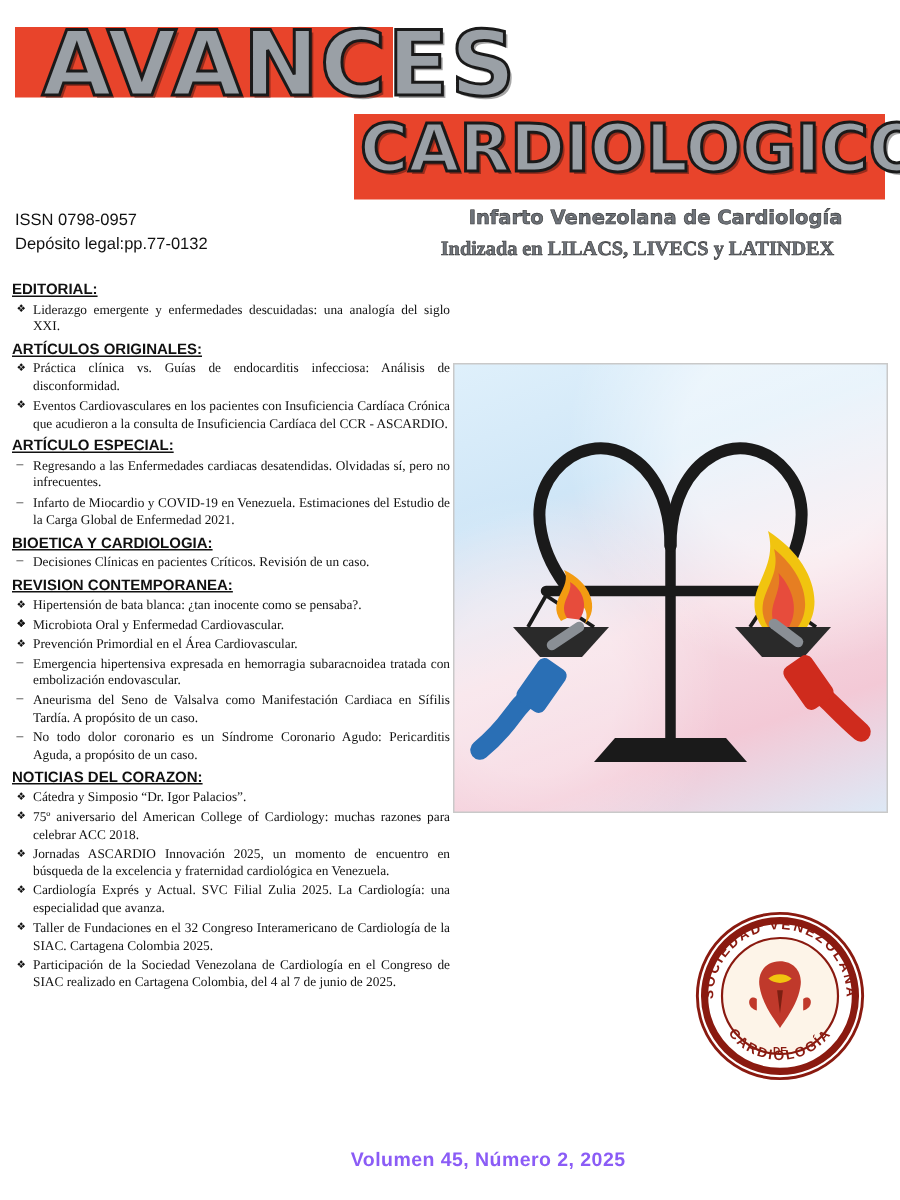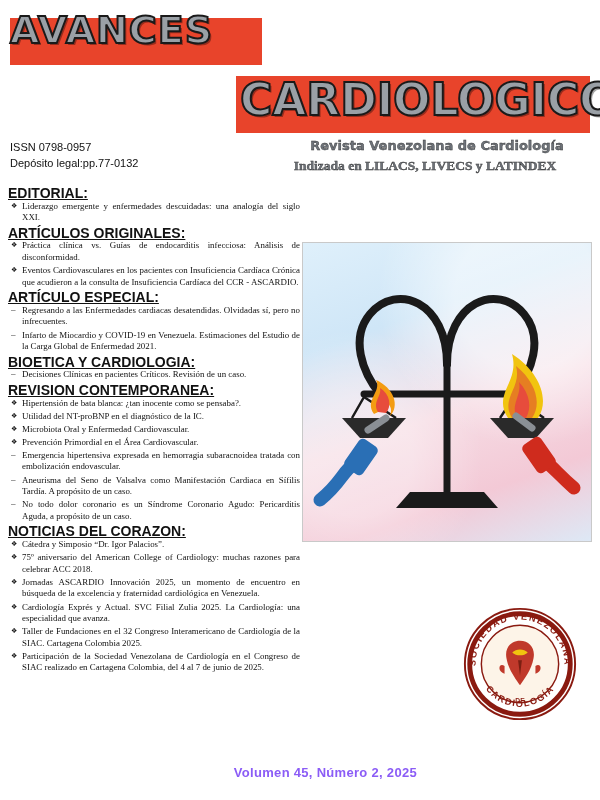--- a/index.html
+++ b/index.html
@@ -28,24 +28,24 @@
     background: #e8442b;
   }
   .bar-bottom {
     position: absolute;
     left: 236px; top: 76px;
     width: 354px; height: 57px;
     background: #e8442b;
   }
   .title-avances {
     position: absolute;
-    left: 10px; top: 8px;
+    left: 28px; top: 8px;
     font-family: "DejaVu Sans", sans-serif;
     font-weight: bold;
-    font-size: 38px;
+    font-size: 60px;
     letter-spacing: 1px;
     color: #9aa0a6;
     -webkit-text-stroke: 2px #1a1a1a;
     text-shadow: 2px 2px 0 rgba(0,0,0,0.35);
     white-space: nowrap;
   }
   .title-cardiologicos {
     position: absolute;
     left: 240px; top: 74px;
     font-family: "DejaVu Sans", sans-serif;
@@ -96,21 +96,21 @@
   }
   .toc {
     position: absolute;
     left: 8px; top: 0;
     width: 292px;
     font-size: 8.9px;
     color: #111;
     line-height: 11.6px;
   }
   .sec-head {
-    font-size: 14px;
+    font-size: 10px;
     font-weight: bold;
     text-decoration: underline;
     color: #111;
     margin-top: 4px;
     margin-bottom: 1px;
     display: block;
   }
   .sec-head:first-child { margin-top: 0; }
   ul.items { list-style: none; margin: 0 0 0 2px; padding: 0; }
   ul.items li {
@@ -173,21 +173,21 @@
 </head>
 <body>
 
 <div class="page">
 
   <div class="masthead">
     <div class="bar-top"></div>
     <div class="bar-bottom"></div>
     <div class="title-avances">AVANCES</div>
     <div class="title-cardiologicos">CARDIOLOGICOS</div>
-    <div class="subtitle1">Revista Venezolana de Cardiología</div>
+    <div class="subtitle1">Infarto Venezolana de Cardiología</div>
     <div class="subtitle2">Indizada en LILACS, LIVECS y LATINDEX</div>
     <div class="issn">
       <div>ISSN 0798-0957</div>
       <div>Depósito legal:pp.77-0132</div>
     </div>
   </div>
 
   <div class="content">
 
     <div class="toc" id="toc">
@@ -205,21 +205,21 @@
           <li><span class="bullet">–</span><span>Regresando a las Enfermedades cardiacas desatendidas. Olvidadas sí, pero no infrecuentes.</span></li>
           <li><span class="bullet">–</span><span>Infarto de Miocardio y COVID-19 en Venezuela. Estimaciones del Estudio de la Carga Global de Enfermedad 2021.</span></li>
         </ul>
         <div class="sec-head">BIOETICA Y CARDIOLOGIA:</div>
         <ul class="items dash">
           <li><span class="bullet">–</span><span>Decisiones Clínicas en pacientes Críticos. Revisión de un caso.</span></li>
         </ul>
         <div class="sec-head">REVISION CONTEMPORANEA:</div>
         <ul class="items">
           <li><span class="bullet">❖</span><span>Hipertensión de bata blanca: ¿tan inocente como se pensaba?.</span></li>
-          <li><span class="bullet">❖</span><span>Utilidad del NT-proBNP en el diagnóstico de la IC.</span></li>
+          <li><span class="bullet">❖</span></li>
           <li><span class="bullet">❖</span><span>Microbiota Oral y Enfermedad Cardiovascular.</span></li>
           <li><span class="bullet">❖</span><span>Prevención Primordial en el Área Cardiovascular.</span></li>
         </ul>
         <ul class="items dash">
           <li><span class="bullet">–</span><span>Emergencia hipertensiva expresada en hemorragia subaracnoidea tratada con embolización endovascular.</span></li>
           <li><span class="bullet">–</span><span>Aneurisma del Seno de Valsalva como Manifestación Cardiaca en Sífilis Tardía. A propósito de un caso.</span></li>
           <li><span class="bullet">–</span><span>No todo dolor coronario es un Síndrome Coronario Agudo: Pericarditis Aguda, a propósito de un caso.</span></li>
         </ul>
         <div class="sec-head">NOTICIAS DEL CORAZON:</div>
         <ul class="items">

